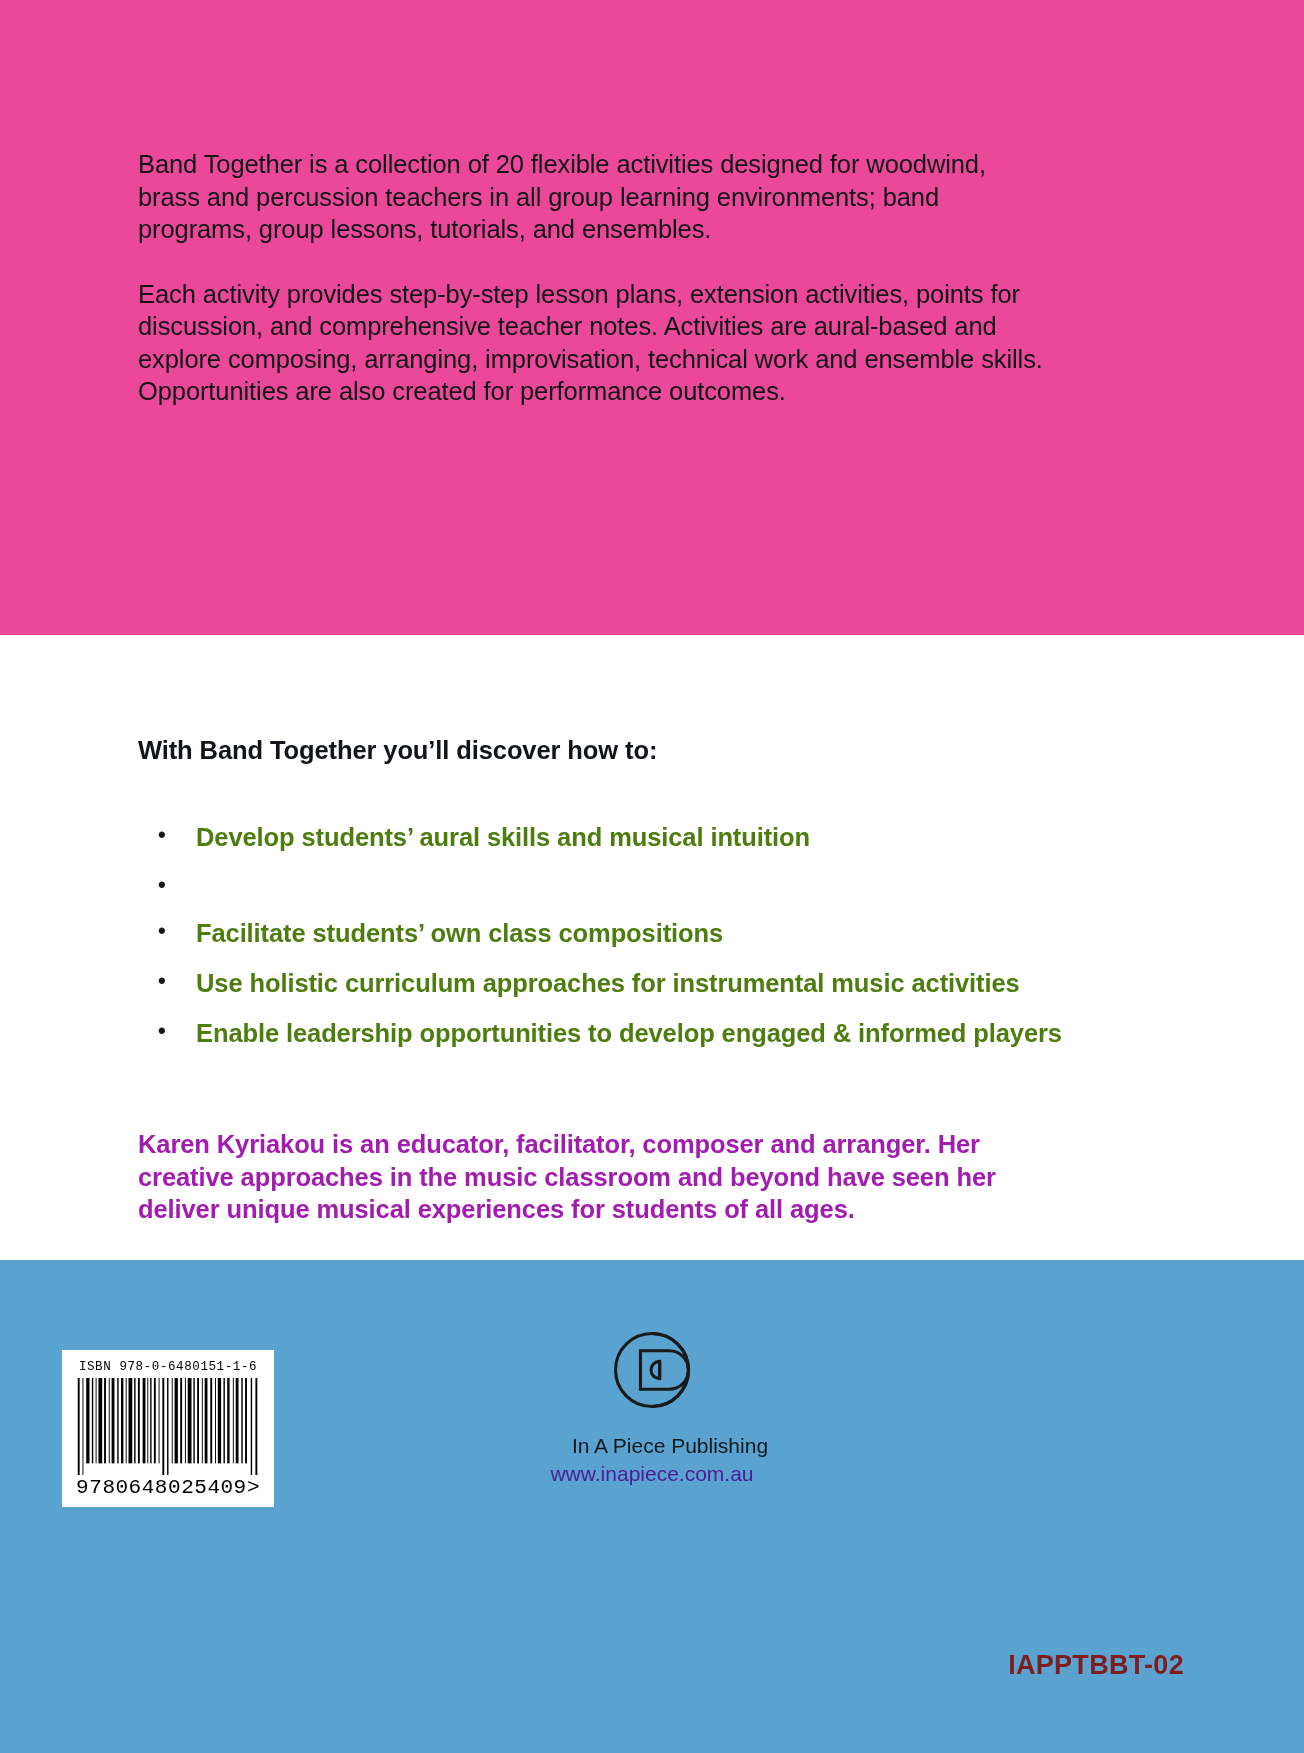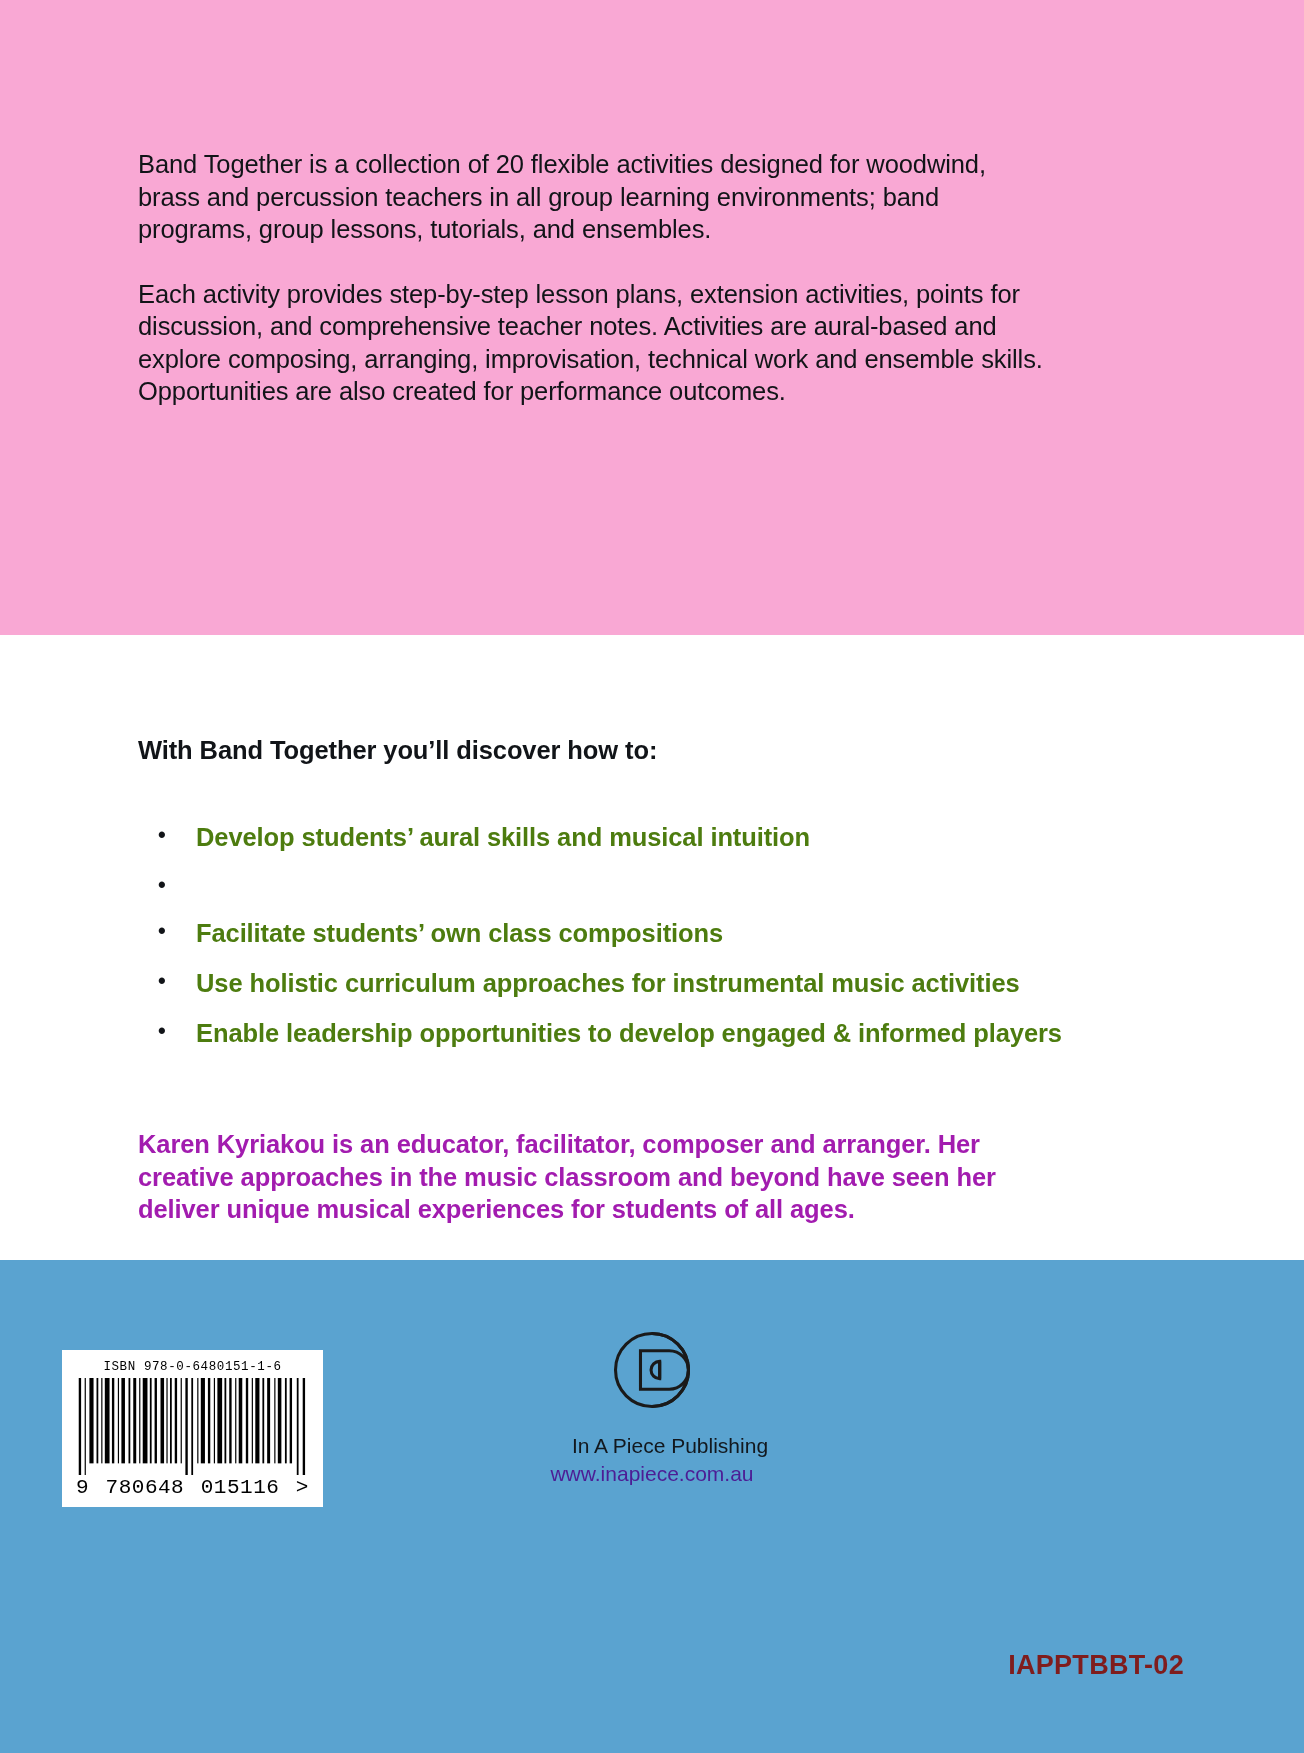--- a/index.html
+++ b/index.html
@@ -19,21 +19,21 @@
   .cover {
     position: absolute;
     inset: 0;
     background: #ffffff;
     display: flex;
     flex-direction: column;
   }
 
   
   .panel-top {
-    background: #f9a8d4;
+    background: #ec4899;
     height: 635px;
     box-sizing: border-box;
     padding: 148px 120px 0 138px;
     flex: 0 0 auto;
   }
 
   .blurb-p {
     font-size: 25.5px;
     line-height: 1.275;
     color: #111418;
@@ -104,21 +104,21 @@
     height: 493px;
     flex: 0 0 auto;
     position: relative;
   }
 
   
   .barcode-block {
     position: absolute;
     left: 62px;
     top: 90px;
-    width: 261px;
+    width: 212px;
     background: #ffffff;
     padding: 10px 12px 8px 12px;
     box-sizing: border-box;
     text-align: center;
   }
   .barcode-isbn {
     font-family: "Liberation Mono", "DejaVu Sans Mono", monospace;
     font-size: 12.5px;
     letter-spacing: 0.6px;
     color: #000;
@@ -265,21 +265,21 @@
           <rect x="172" y="0" width="3" height="88"></rect>
           <rect x="178" y="0" width="1.5" height="88"></rect>
           <rect x="182" y="0" width="2" height="88"></rect>
           <rect x="188" y="0" width="1.5" height="100"></rect>
           <rect x="193" y="0" width="2" height="100"></rect>
         </g>
       </svg>
       <div class="barcode-digits">
         <span>9</span>
         <span>780648</span>
-        <span>015116</span>
+        <span>025409</span>
         <span>&gt;</span>
       </div>
     </div>
 
     <div class="publisher-block">
       <svg class="logo-mark" viewBox="0 0 100 100">
         <g fill="none" stroke="#1a1a1a" stroke-width="3.2">
           <circle cx="50" cy="50" r="38"></circle>
           <path d="M 50 12 A 38 38 0 0 1 50 88"></path>
           <path d="M 38 30 L 68 30 A 20 20 0 0 1 68 70 L 38 70 L 38 30 Z"></path>

